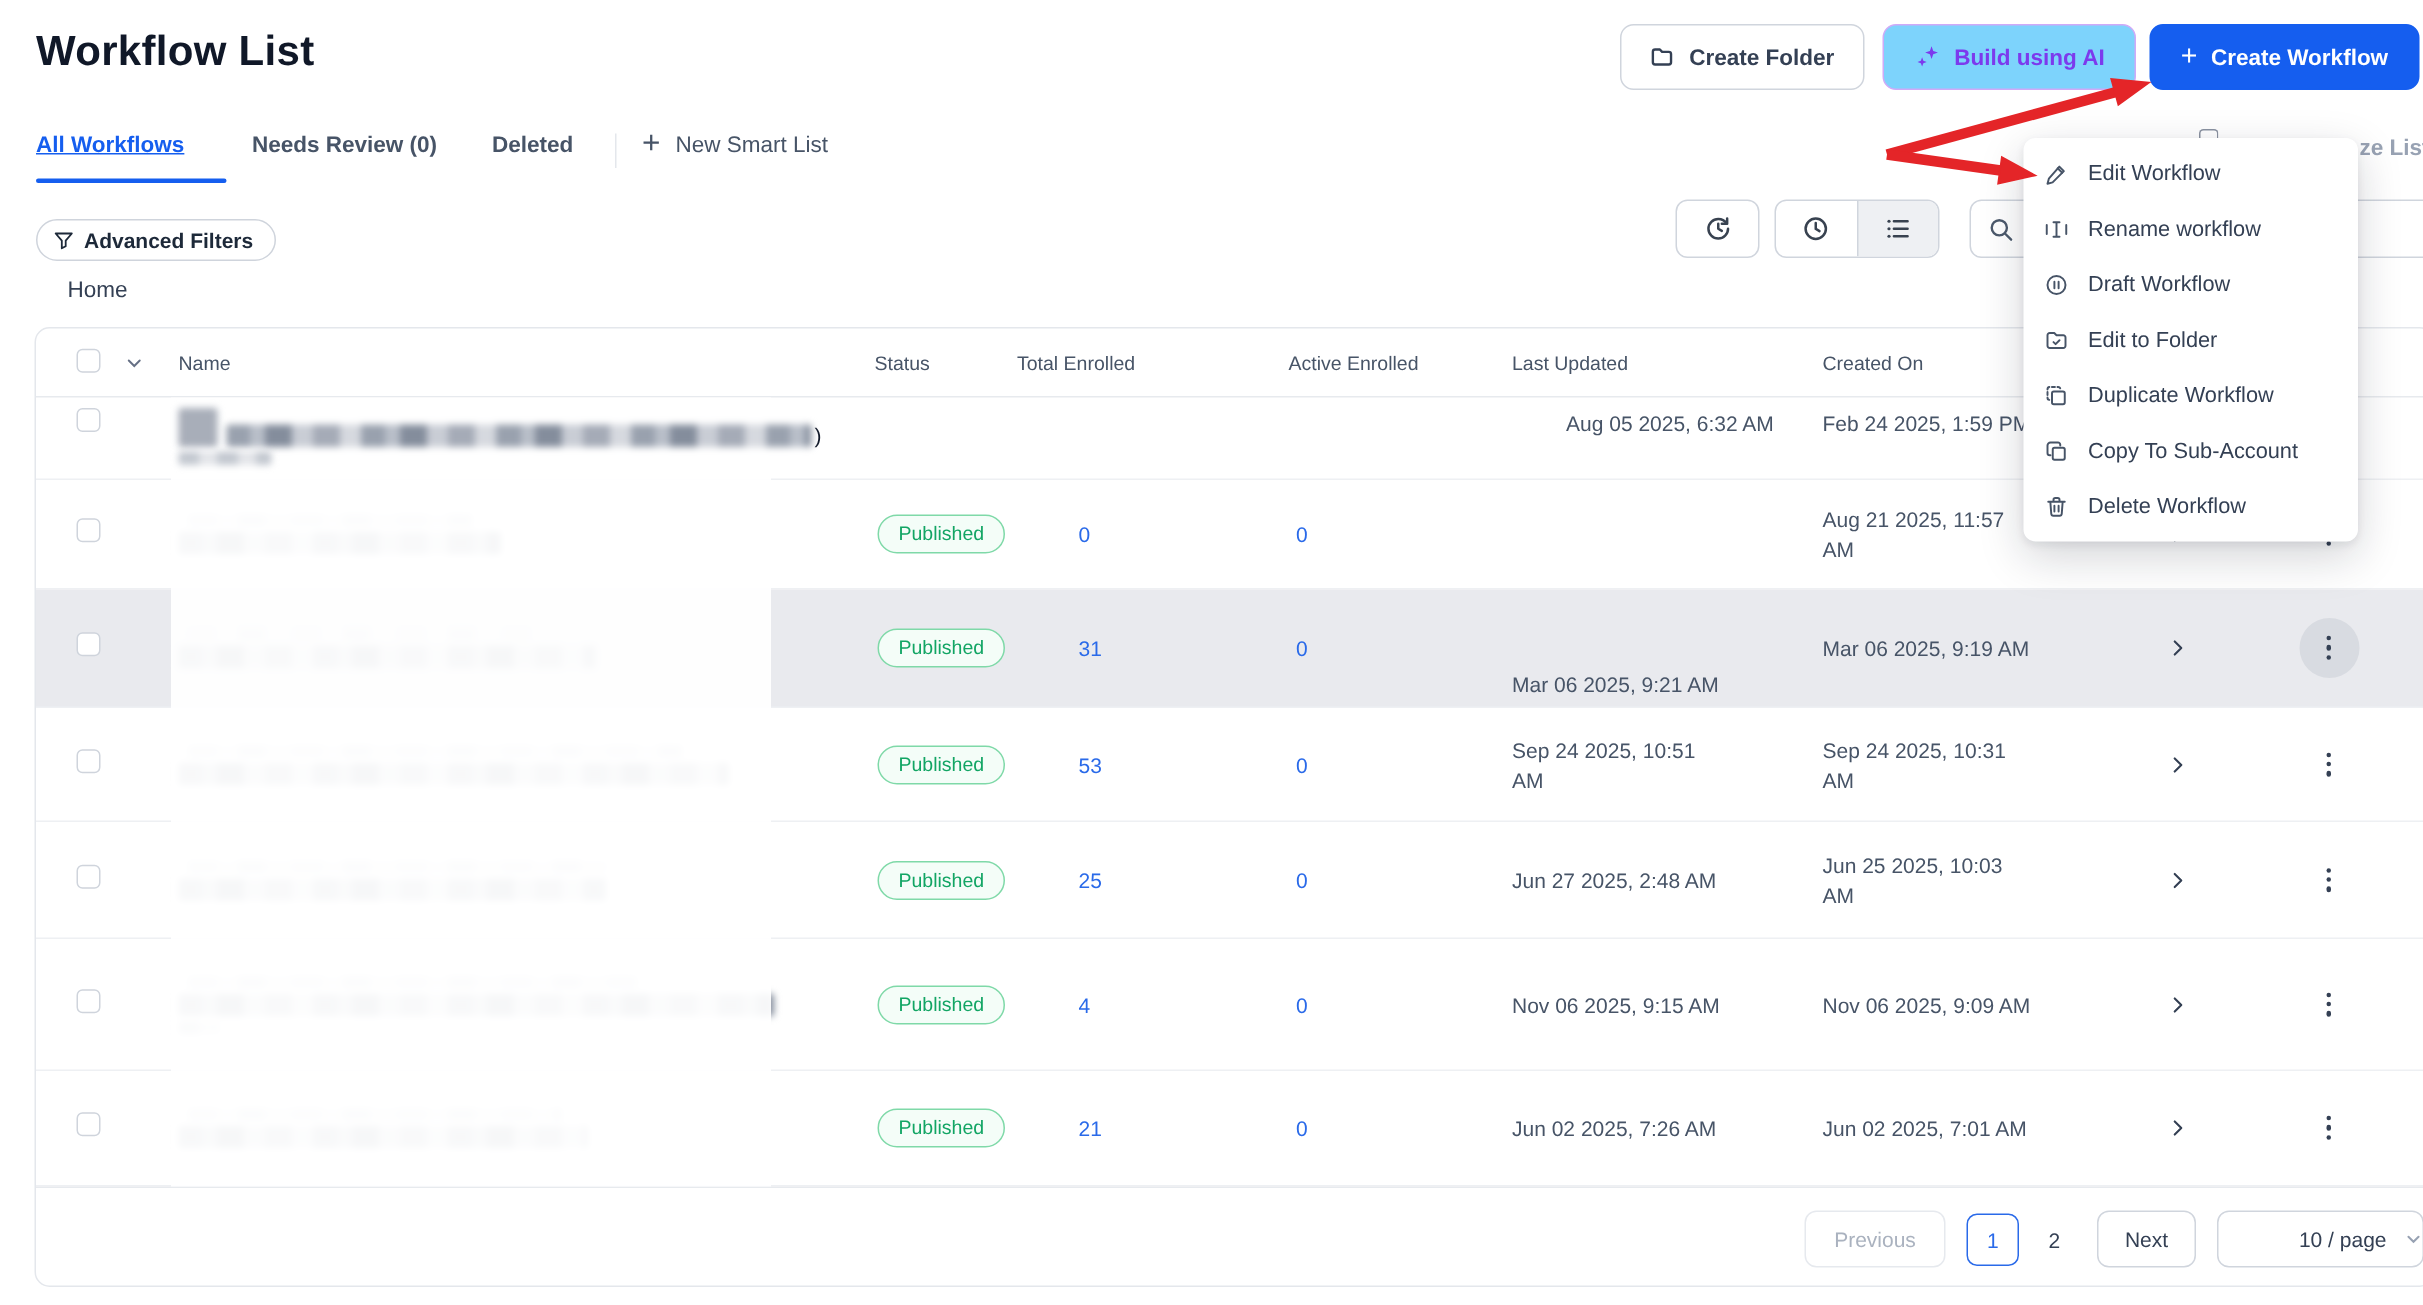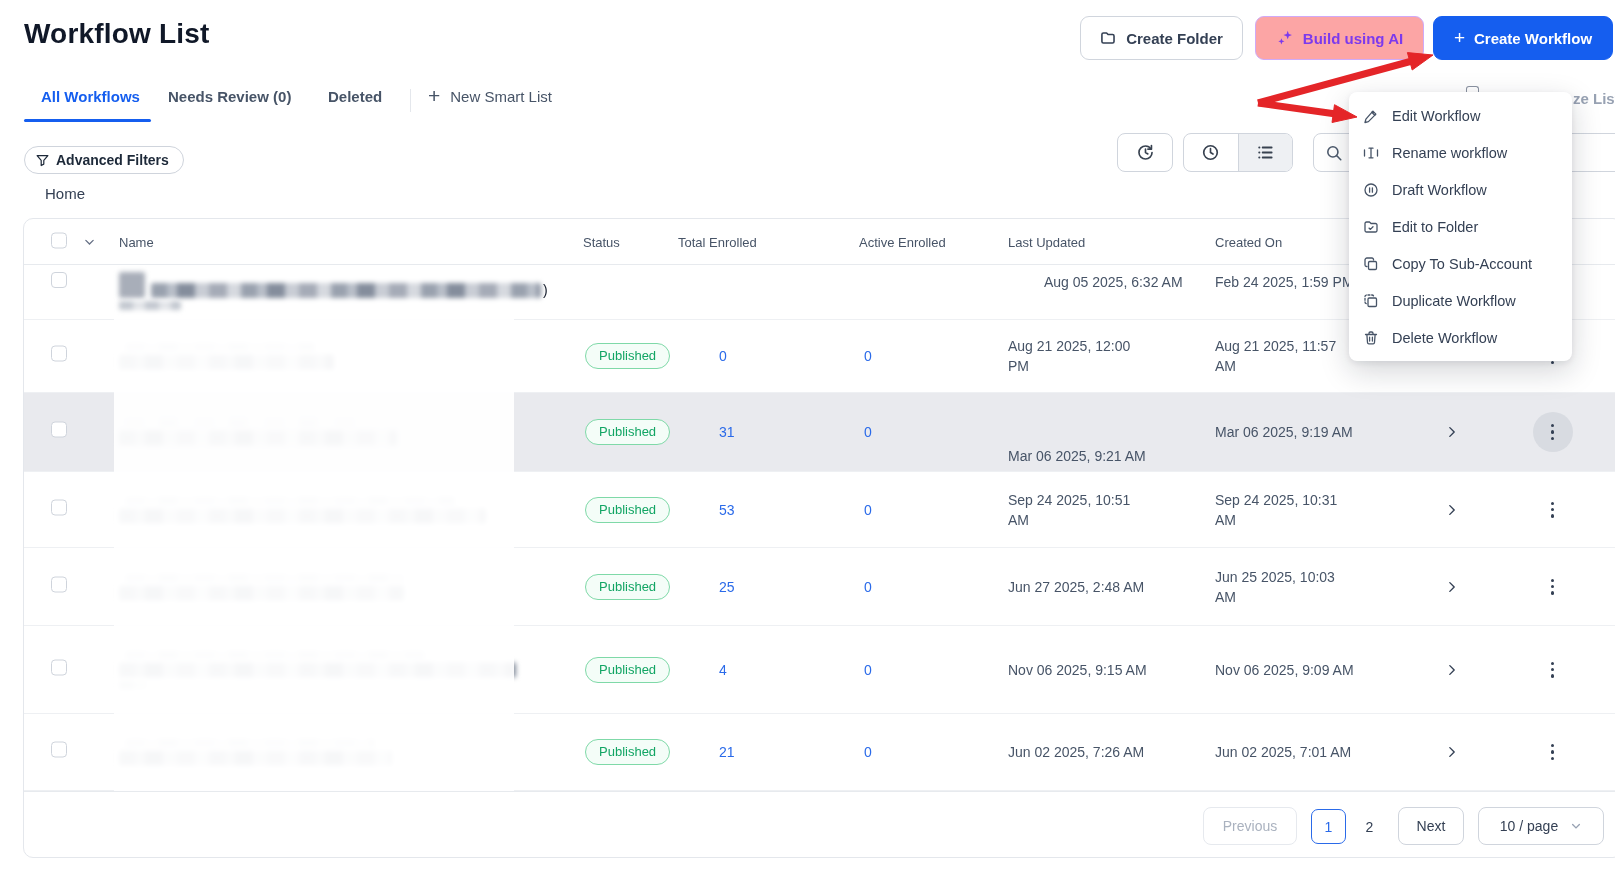--- a/index.html
+++ b/index.html
@@ -4,21 +4,21 @@
 <style>
   * { margin:0; padding:0; box-sizing:border-box; }
   html,body { width:1615px; height:870px; overflow:hidden; background:#fff;
     font-family:"Liberation Sans", sans-serif; color:#344054; }
   .abs { position:absolute; }
   
   .page-title { left:24px; top:18px; font-size:28px; font-weight:600; color:#101828; letter-spacing:.2px; }
   .btn { display:inline-flex; align-items:center; justify-content:center; gap:9px;
     height:44px; border-radius:9px; font-size:15px; font-weight:600; cursor:pointer; }
   .btn-outline { background:#fff; border:1px solid #d0d5dd; color:#344054; }
-  .btn-ai { background:#fca5a5; border:1px solid #cfaaf8; color:#7c3aed; }
+  .btn-ai { background:#7dd3fc; border:1px solid #cfaaf8; color:#7c3aed; }
   .btn-primary { background:#155eef; border:1px solid #155eef; color:#fff; }
   .plus-glyph { font-size:19px; font-weight:400; line-height:1; position:relative; top:-1px; }
   
   .tab { position:absolute; top:88px; font-size:15px; font-weight:600; color:#475467; cursor:pointer; }
   .tab.active { color:#155eef; }
   .tab-underline { left:24px; top:119px; width:127px; height:3px; background:#155eef; border-radius:2px; }
   .tab-divider { left:410px; top:89px; width:1px; height:23px; background:#e4e7ec; }
   .smartlist { left:428px; top:86px; display:flex; align-items:center; gap:10px; font-size:15px;
     font-weight:500; color:#475467; cursor:pointer; }
   .smartlist .plus-glyph { font-size:21px; color:#475467; }
@@ -103,21 +103,21 @@
       </svg>
     </span>
   <span>Build using AI</span>
 </button>
 
 <button class="btn btn-primary abs" style="left:1433px; top:16px; width:180px;">
   <span class="plus-glyph">+</span>
   <span>Create Workflow</span>
 </button>
 
-<div class="tab active" style="left:41px;">All Workflows</div>
+<div class="tab active" style="left:24px;text-decoration:underline;">All Workflows</div>
 <div class="tab" style="left:168px;">Needs Review (0)</div>
 <div class="tab" style="left:328px;">Deleted</div>
 <div class="abs tab-underline"></div>
 <div class="abs tab-divider"></div>
 <div class="abs smartlist">
   <span class="plus-glyph">+</span>
   <span>New Smart List</span>
 </div>
 
 <div class="abs adv-pill">
@@ -194,22 +194,20 @@
         <div class="cell" style="left: 95px;"><div class="nameblur" style="position: relative;"><div style="display:flex;align-items:flex-end;gap:2px;"><span class="bl" style="width:26px;height:26px;background:#a8aeb9;display:inline-block;margin-right:4px;"></span><span class="bl bl-dark" style="display:inline-block;width:390px;"></span><span style="font-size:14px;color:#101828;line-height:15px;">)</span></div><div class="bl bl-sub" style="width:62px;margin-top:3px;"></div></div></div>
         <div class="cell" style="left: 1020px; width: 150px;">Aug 05 2025, 6:32 AM</div>
         <div class="cell" style="left: 1191px; white-space: nowrap;">Feb 24 2025, 1:59 PM</div>
       </div>
       <div class="row" style="top: 101px; height: 73px;">
         <div class="cell" style="left: 27px;"><span class="checkbox"></span></div>
         <div class="cell" style="left: 95px;"><div class="nameblur" style="position: relative;"><div class="bl bl-light" style="width:190px;margin:0 0 3px 6px;"></div><div style="display:flex;align-items:flex-end;gap:2px;"><span class="bl bl-dark" style="display:inline-block;width:215px;"></span></div></div></div>
         <div class="cell" style="left: 561px;"><span class="badge">Published</span></div>
         <div class="cell" style="left: 695px;"><span class="num">0</span></div>
         <div class="cell" style="left: 840px;"><span class="num">0</span></div>
-        <div class="cell" style="left: 984px; width: 150px;">Aug 21 2025, 12:00
-PM</div>
         <div class="cell" style="left: 1191px; width: 145px;">Aug 21 2025, 11:57
 AM</div>
         <div class="cell" style="left: 1421px;"><svg class="ic rowchev" width="14" height="14" viewBox="0 0 16 16" fill="none" stroke="#344054" stroke-width="1.6" stroke-linecap="round" stroke-linejoin="round">
             <path d="M5.5 3l5 5-5 5"></path>
           </svg></div>
         <div class="cell" style="left: 1527px;"><span class="kebab"><i></i><i></i><i></i></span></div>
       </div>
       <div class="row hl" style="top: 174px; height: 79px;">
         <div class="cell" style="left: 27px;"><span class="checkbox"></span></div>
         <div class="cell" style="left: 95px;"><div class="nameblur" style="position: relative;"><div class="bl bl-light" style="width:235px;margin:0 0 3px 6px;"></div><div style="display:flex;align-items:flex-end;gap:2px;"><span class="bl bl-dark" style="display:inline-block;width:278px;"></span></div></div></div>
@@ -279,21 +277,21 @@
           </svg></div>
         <div class="cell" style="left: 1527px;"><span class="kebab"><i></i><i></i><i></i></span></div>
       </div>
     </div>
 
   <div class="tfoot">
     <button class="pg-btn disabled" style="left:1179px; width:94px;">Previous</button>
     <div class="pg-num cur" style="left:1287px;">1</div>
     <div class="pg-num" style="left:1328px;">2</div>
     <button class="pg-btn" style="left:1374px; width:66px;">Next</button>
-    <button class="pg-btn" style="left:1454px; width:126px; gap:12px;">
+    <button class="pg-btn" style="left:1454px; width:138px; gap:12px;justify-content:flex-end;">
       <span>10 / page</span>
       <svg class="ic" width="12" height="12" viewBox="0 0 16 16" fill="none" stroke="#98a2b3" stroke-width="1.8" stroke-linecap="round">
           <path d="M3.5 6l4.5 4.5L12.5 6"></path>
         </svg>
     </button>
   </div>
 </div>
 
 <div class="abs menu" id="ctx-menu">
     <div class="menu-item">
@@ -328,34 +326,34 @@
         <svg class="ic" width="16" height="16" viewBox="0 0 16 16" fill="none" stroke="#475467" stroke-width="1.3" stroke-linecap="round" stroke-linejoin="round">
           <path d="M2 4.5A1.5 1.5 0 0 1 3.5 3h3L8 4.5h4.5A1.5 1.5 0 0 1 14 6v5.5A1.5 1.5 0 0 1 12.5 13h-9A1.5 1.5 0 0 1 2 11.5z"></path>
           <path d="M6 9.1l1.4 1.3 2.6-2.6"></path>
         </svg>
       </span>
       <span>Edit to Folder</span>
     </div>
     <div class="menu-item">
       <span>
         <svg class="ic" width="16" height="16" viewBox="0 0 16 16" fill="none" stroke="#475467" stroke-width="1.3" stroke-linecap="round" stroke-linejoin="round">
+          <rect x="5" y="5" width="8.5" height="8.5" rx="1.2"></rect>
+          <path d="M3.2 10.6A1.5 1.5 0 0 1 2 9.1V3.5A1.5 1.5 0 0 1 3.5 2h5.6a1.5 1.5 0 0 1 1.5 1.2" stroke-dasharray="2 1.7"></path>
+        </svg>
+      </span>
+      <span>Duplicate Workflow</span>
+    </div>
+    <div class="menu-item">
+      <span>
+        <svg class="ic" width="16" height="16" viewBox="0 0 16 16" fill="none" stroke="#475467" stroke-width="1.3" stroke-linecap="round" stroke-linejoin="round">
           <rect x="5.5" y="5.5" width="8" height="8" rx="1.2"></rect>
           <path d="M10.5 4V3.5A1.5 1.5 0 0 0 9 2H4a2 2 0 0 0-2 2v5A1.5 1.5 0 0 0 3.5 10.5H4"></path>
         </svg>
       </span>
       <span>Copy To Sub-Account</span>
-    </div>
-    <div class="menu-item">
-      <span>
-        <svg class="ic" width="16" height="16" viewBox="0 0 16 16" fill="none" stroke="#475467" stroke-width="1.3" stroke-linecap="round" stroke-linejoin="round">
-          <rect x="5" y="5" width="8.5" height="8.5" rx="1.2"></rect>
-          <path d="M3.2 10.6A1.5 1.5 0 0 1 2 9.1V3.5A1.5 1.5 0 0 1 3.5 2h5.6a1.5 1.5 0 0 1 1.5 1.2" stroke-dasharray="2 1.7"></path>
-        </svg>
-      </span>
-      <span>Duplicate Workflow</span>
     </div>
     <div class="menu-item">
       <span>
         <svg class="ic" width="16" height="16" viewBox="0 0 16 16" fill="none" stroke="#475467" stroke-width="1.3" stroke-linecap="round" stroke-linejoin="round">
           <path d="M2.5 4.5h11M6 4.5V3.2A1.2 1.2 0 0 1 7.2 2h1.6A1.2 1.2 0 0 1 10 3.2v1.3"></path>
           <path d="M3.9 4.7l.6 7.8A1.4 1.4 0 0 0 5.9 13.8h4.2a1.4 1.4 0 0 0 1.4-1.3l.6-7.8"></path>
           <path d="M6.6 7.2v3.8M9.4 7.2v3.8"></path>
         </svg>
       </span>
       <span>Delete Workflow</span>

